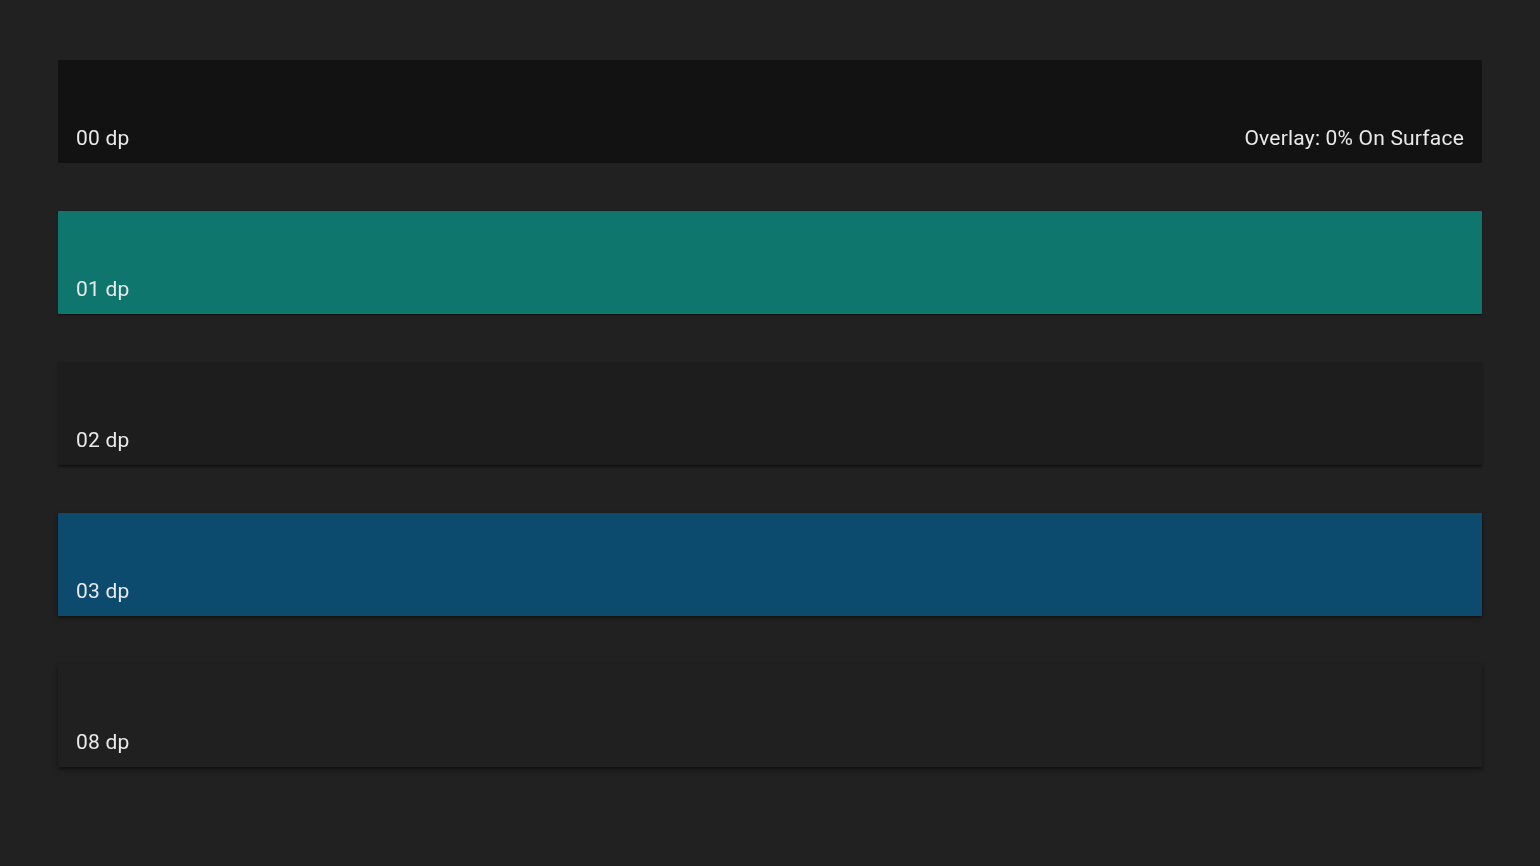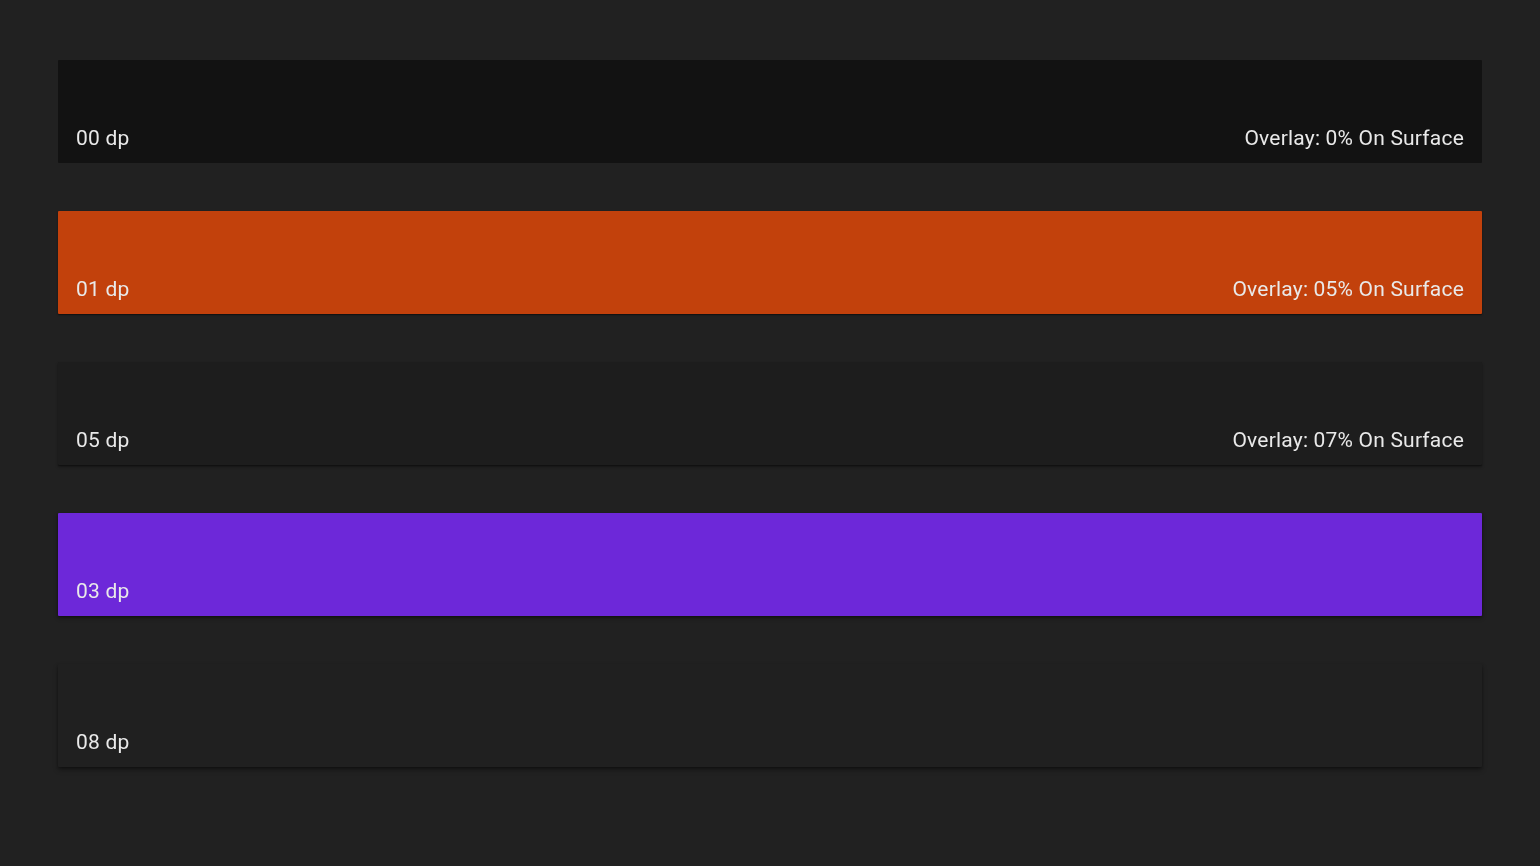--- a/index.html
+++ b/index.html
@@ -29,30 +29,30 @@
       font-weight: 400;
       letter-spacing: 0.2px;
       border-radius: 1px;
       position: relative;
     }
     .row-00 {
       background-color: #121212;
       box-shadow: 0 0 0 rgba(0,0,0,0);
     }
     .row-01 {
-      background-color: #c2410c;
+      background-color: #0f766e;
       box-shadow: 0 1px 2px rgba(0,0,0,0.35), 0 1px 1px rgba(0,0,0,0.25);
       justify-content: space-between;
     }
     .row-02 {
       background-color: #1d1d1d;
       box-shadow: 0 2px 3px rgba(0,0,0,0.35), 0 1px 1px rgba(0,0,0,0.25);
     }
     .row-03 {
-      background-color: #6d28d9;
+      background-color: #0c4a6e;
       box-shadow: 0 2px 4px rgba(0,0,0,0.35), 0 1px 2px rgba(0,0,0,0.25);
     }
     .row-04 {
       background-color: #202020;
       box-shadow: 0 3px 5px rgba(0,0,0,0.35), 0 1px 2px rgba(0,0,0,0.25);
     }
     .left-label {
       text-align: left;
     }
     .right-label {
@@ -62,26 +62,24 @@
 </head>
 <body>
 
 <div class="elevation-row row-00">
   <span class="left-label">00 dp</span>
   <span class="right-label">Overlay: 0% On Surface</span>
 </div>
 
 <div class="elevation-row row-01">
   <span class="left-label">01 dp</span>
-  <span class="right-label">Overlay: 05% On Surface</span>
 </div>
 
 <div class="elevation-row row-02">
-  <span class="left-label">05 dp</span>
-  <span class="right-label">Overlay: 07% On Surface</span>
+  <span class="left-label">02 dp</span>
 </div>
 
 <div class="elevation-row row-03">
   <span class="left-label">03 dp</span>
 </div>
 
 <div class="elevation-row row-04">
   <span class="left-label">08 dp</span>
 </div>
 

